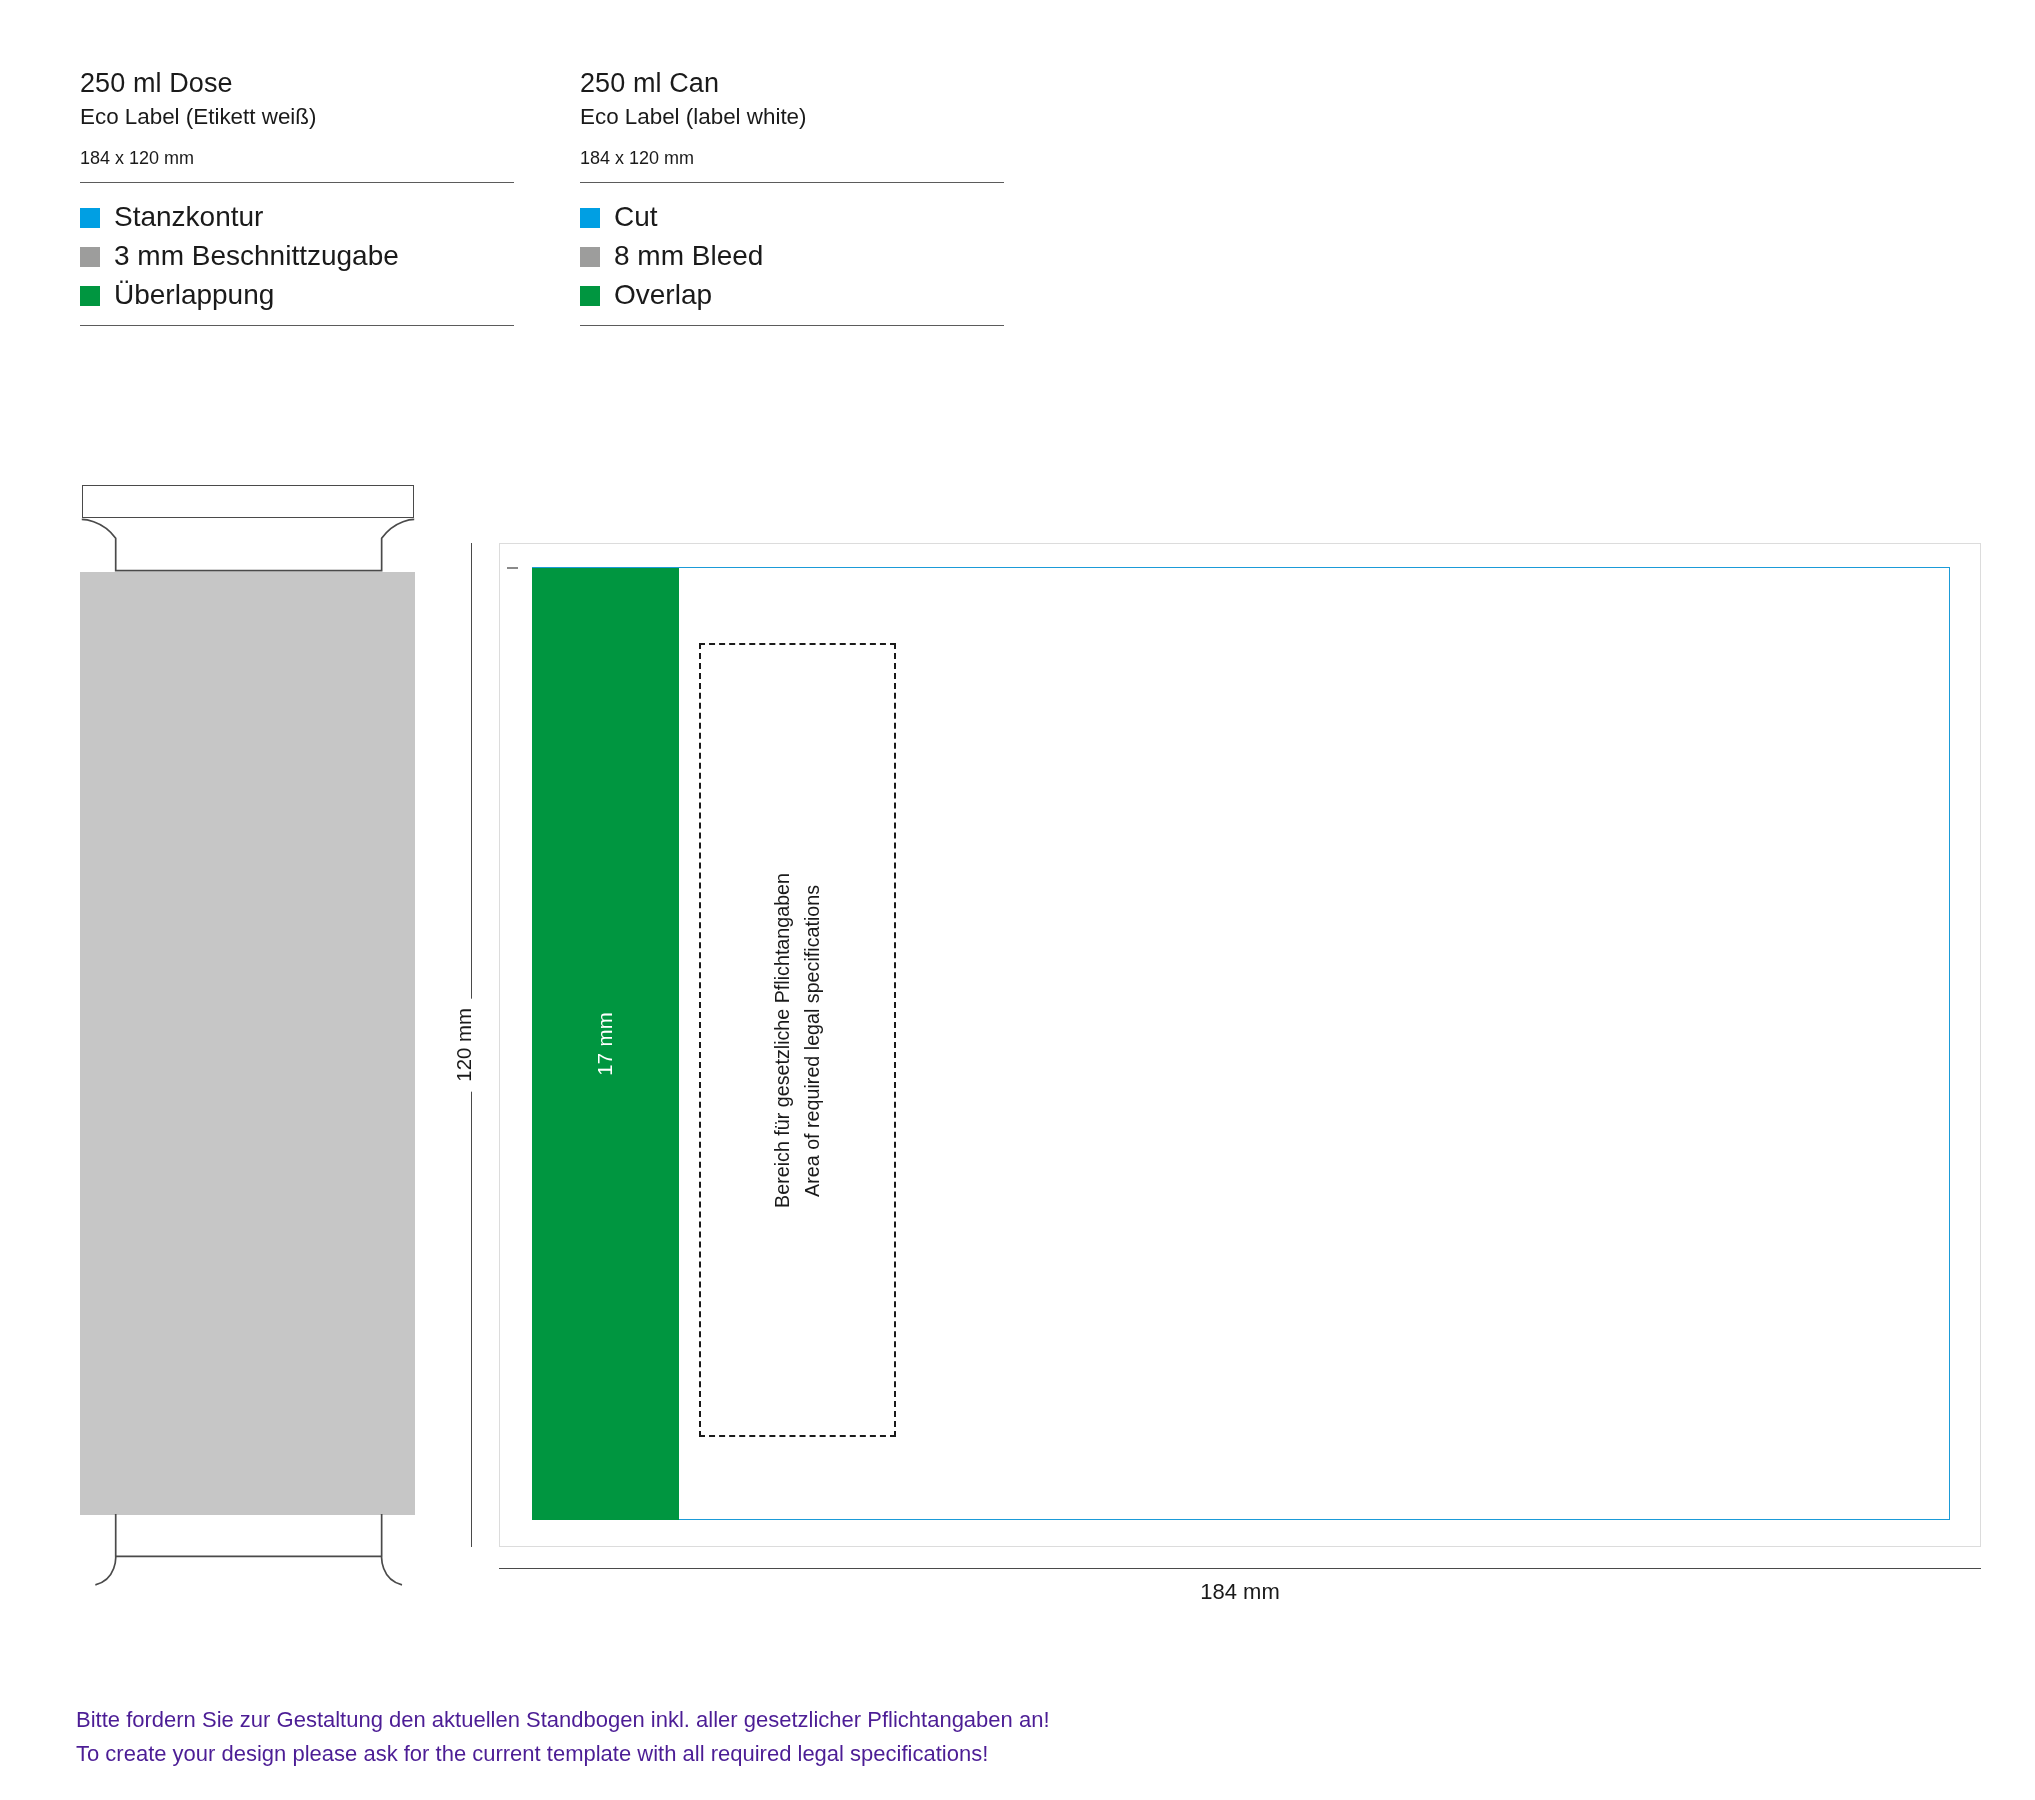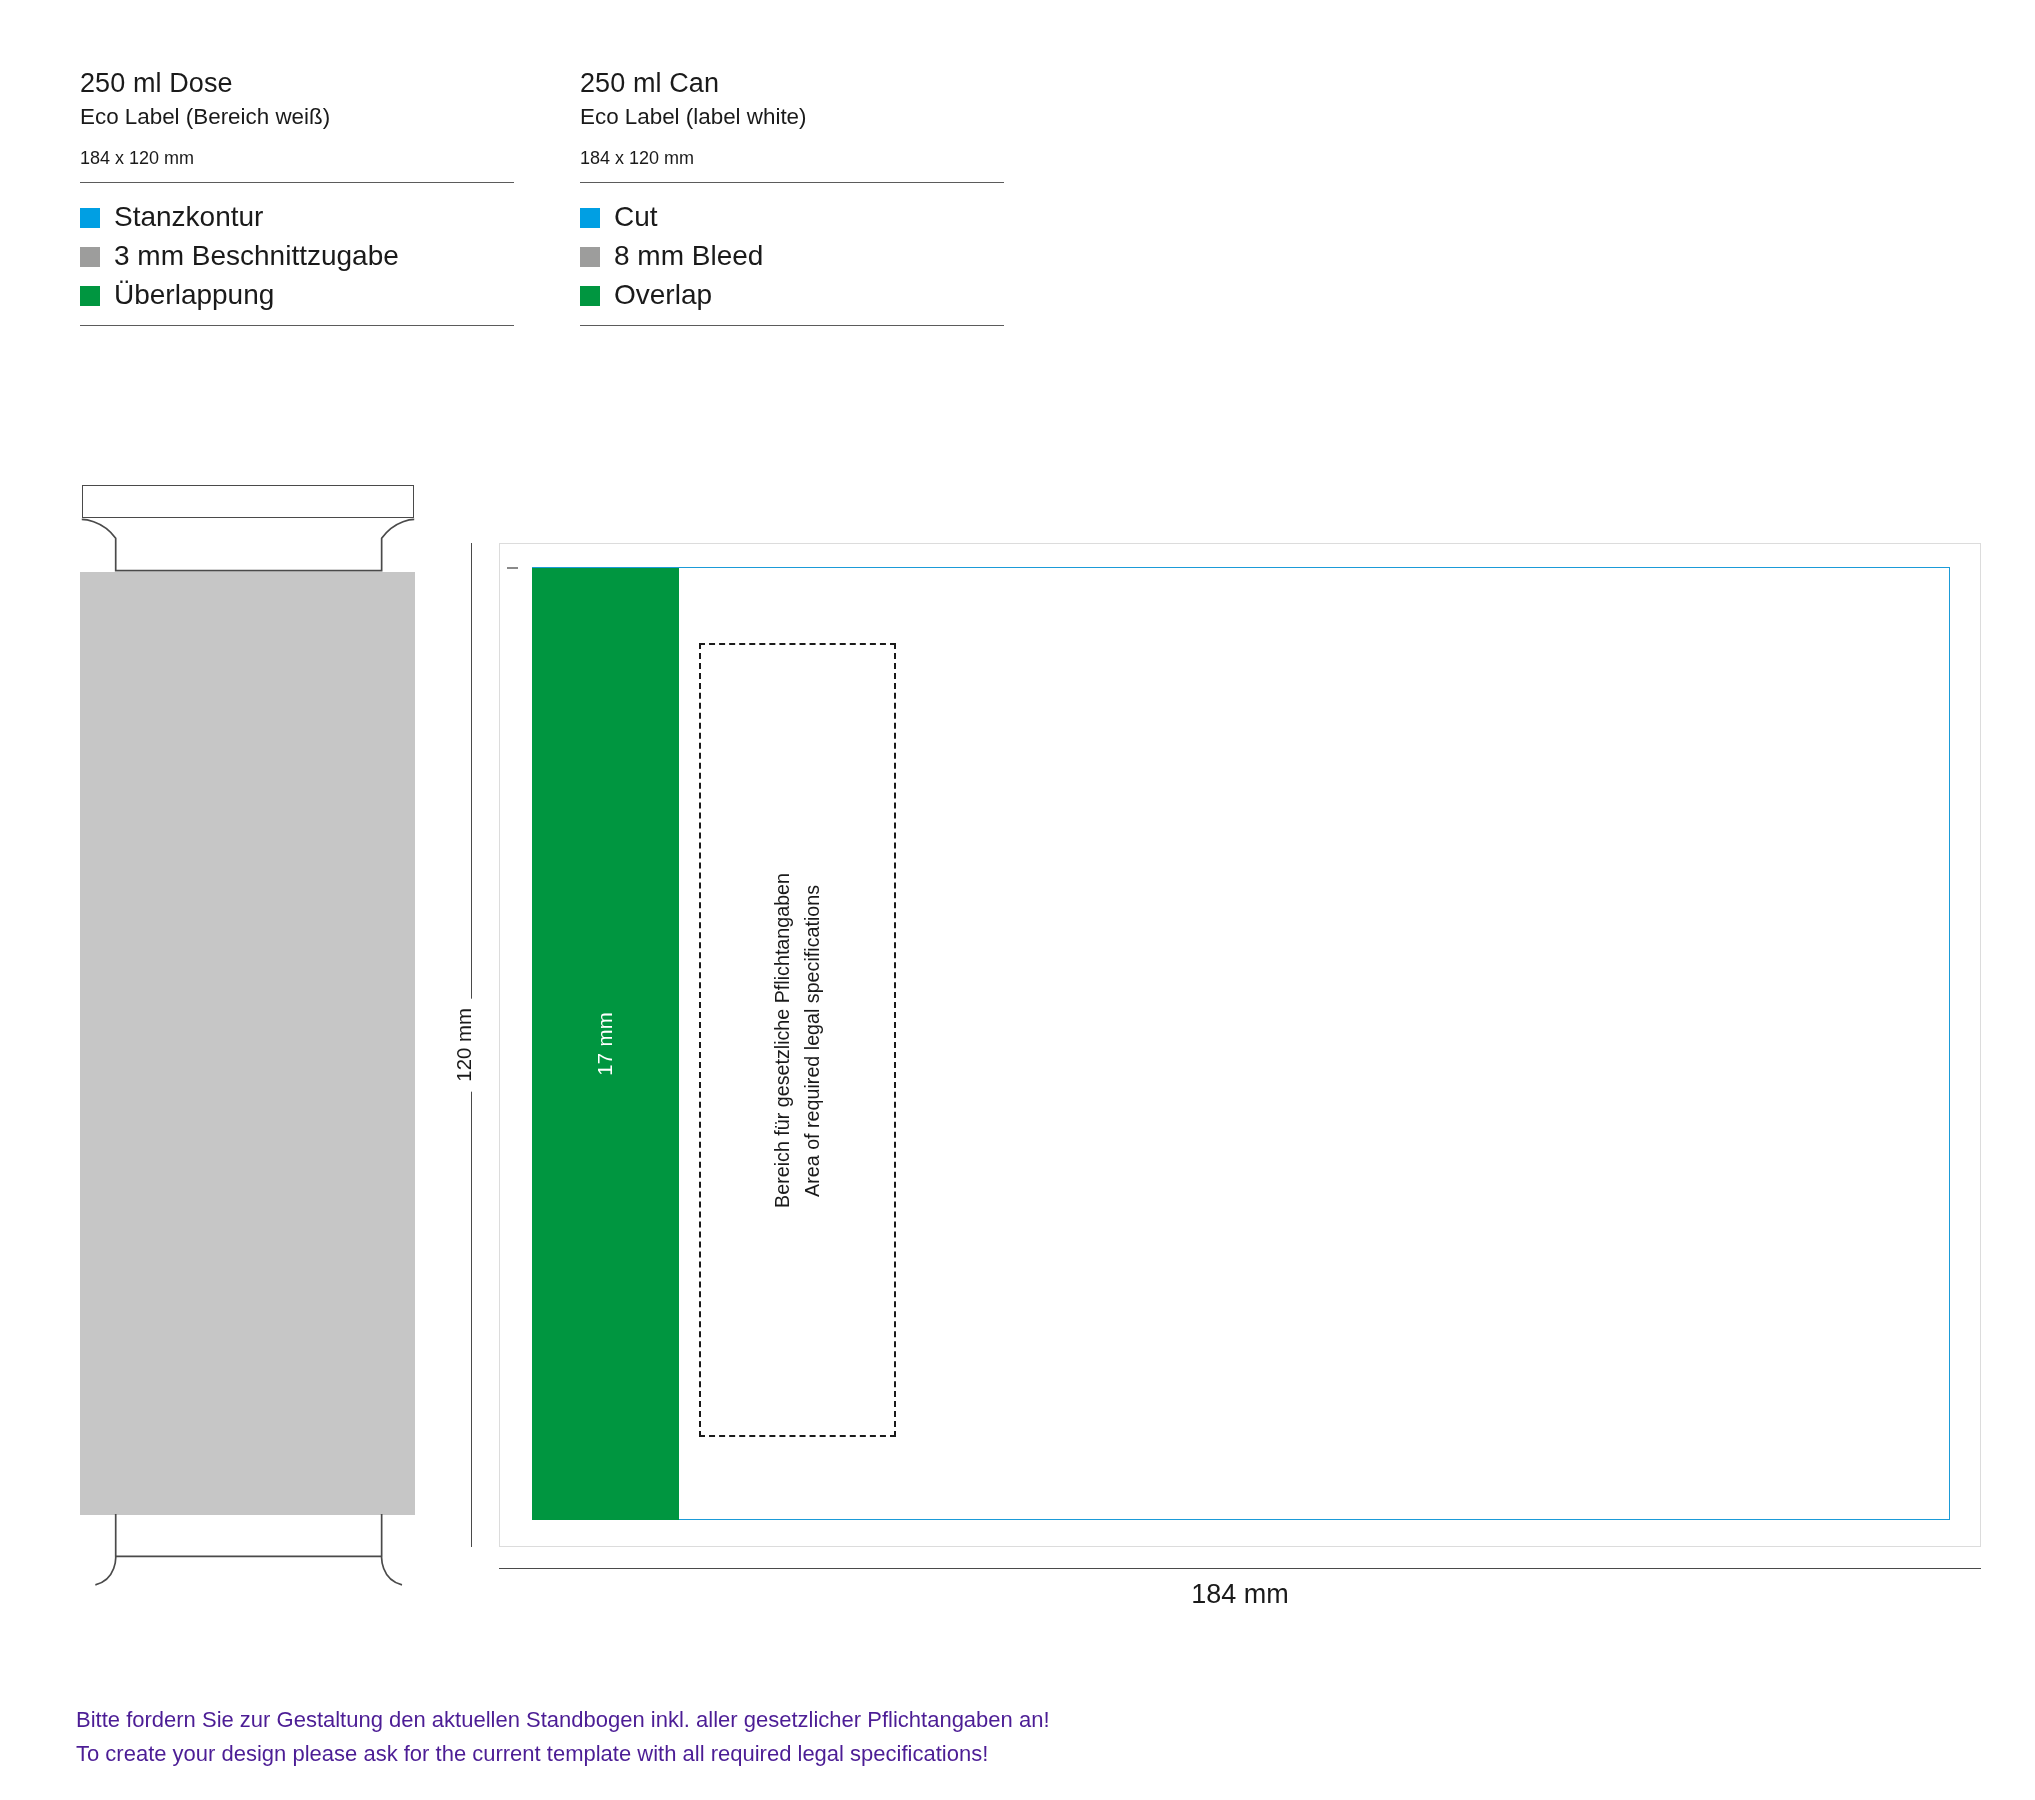--- a/index.html
+++ b/index.html
@@ -253,21 +253,21 @@
   }
   #dim-width .dim-label {
     position: absolute;
     left: 0;
     top: 0;
     width: 1482px;
     display: flex;
     justify-content: center;
   }
   #dim-width .dim-label span {
-    font-size: 27px;
+    font-size: 22px;
     color: #1a1a1a;
     background: #ffffff;
     padding: 0 12.2px;
     margin-top: 22px;
   }
 
   
   #footer {
     position: absolute;
     left: 76px;
@@ -278,21 +278,21 @@
     font-size: 22px;
     line-height: 1.55;
     color: #4c1d95;
   }
 </style>
 </head>
 <body>
 
 <div class="legend-block" id="legend-de">
   <div class="legend-title">250 ml Dose</div>
-  <div class="legend-subtitle">Eco Label (Bereich weiß)</div>
+  <div class="legend-subtitle">Eco Label (Etikett weiß)</div>
   <div class="legend-dims">184 x 120 mm</div>
   <hr class="rule">
   <div class="legend-items">
     <div class="legend-row">
       <span class="swatch" style="background:#009fe3"></span>
       <span class="legend-label">Stanzkontur</span>
     </div>
     <div class="legend-row">
       <span class="swatch" style="background:#9d9d9c"></span>
       <span class="legend-label">3 mm Beschnittzugabe</span>

